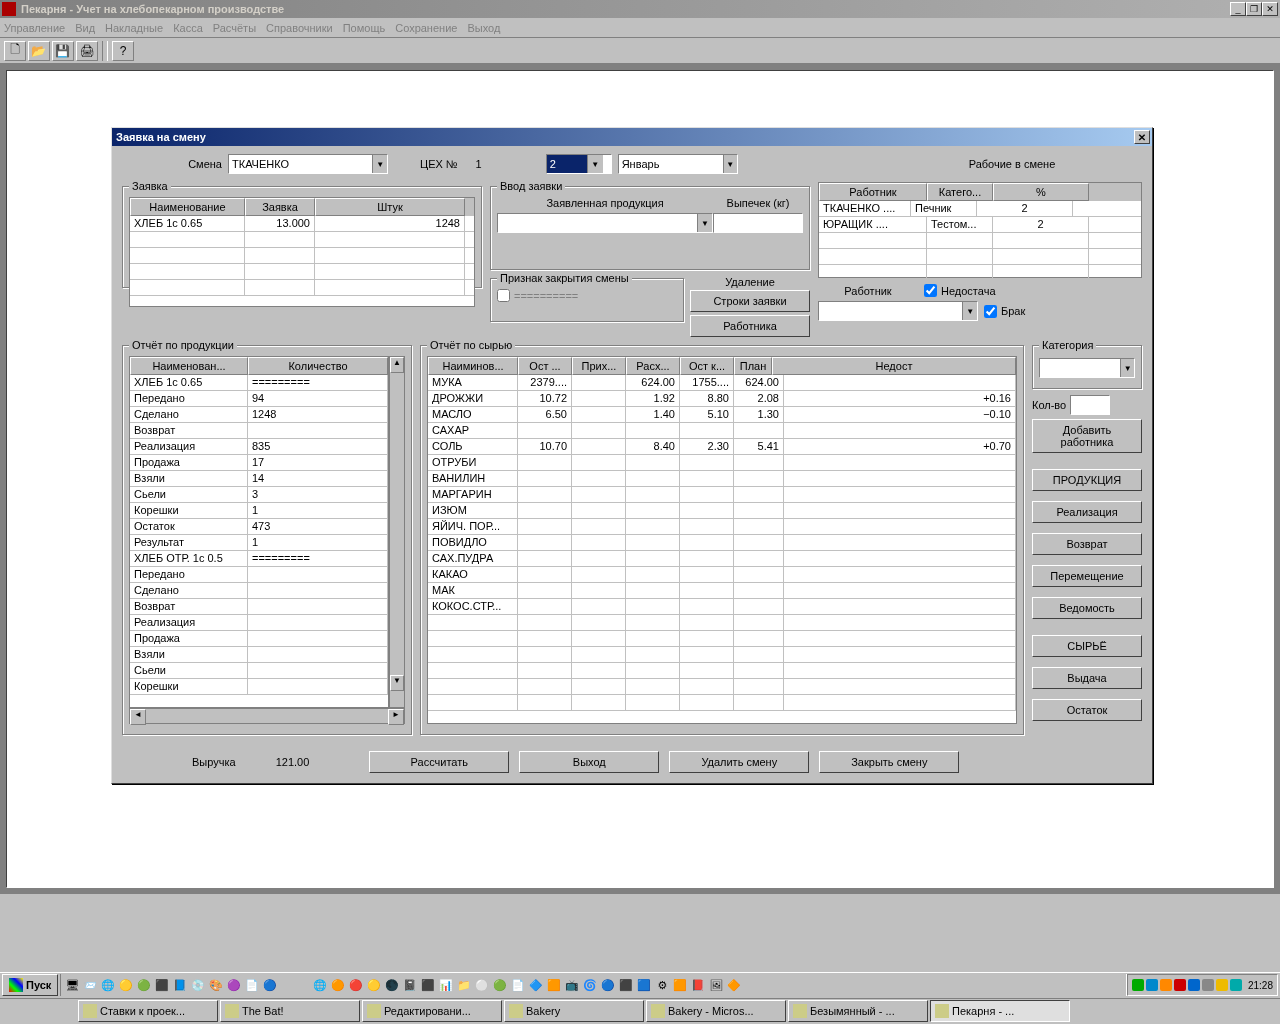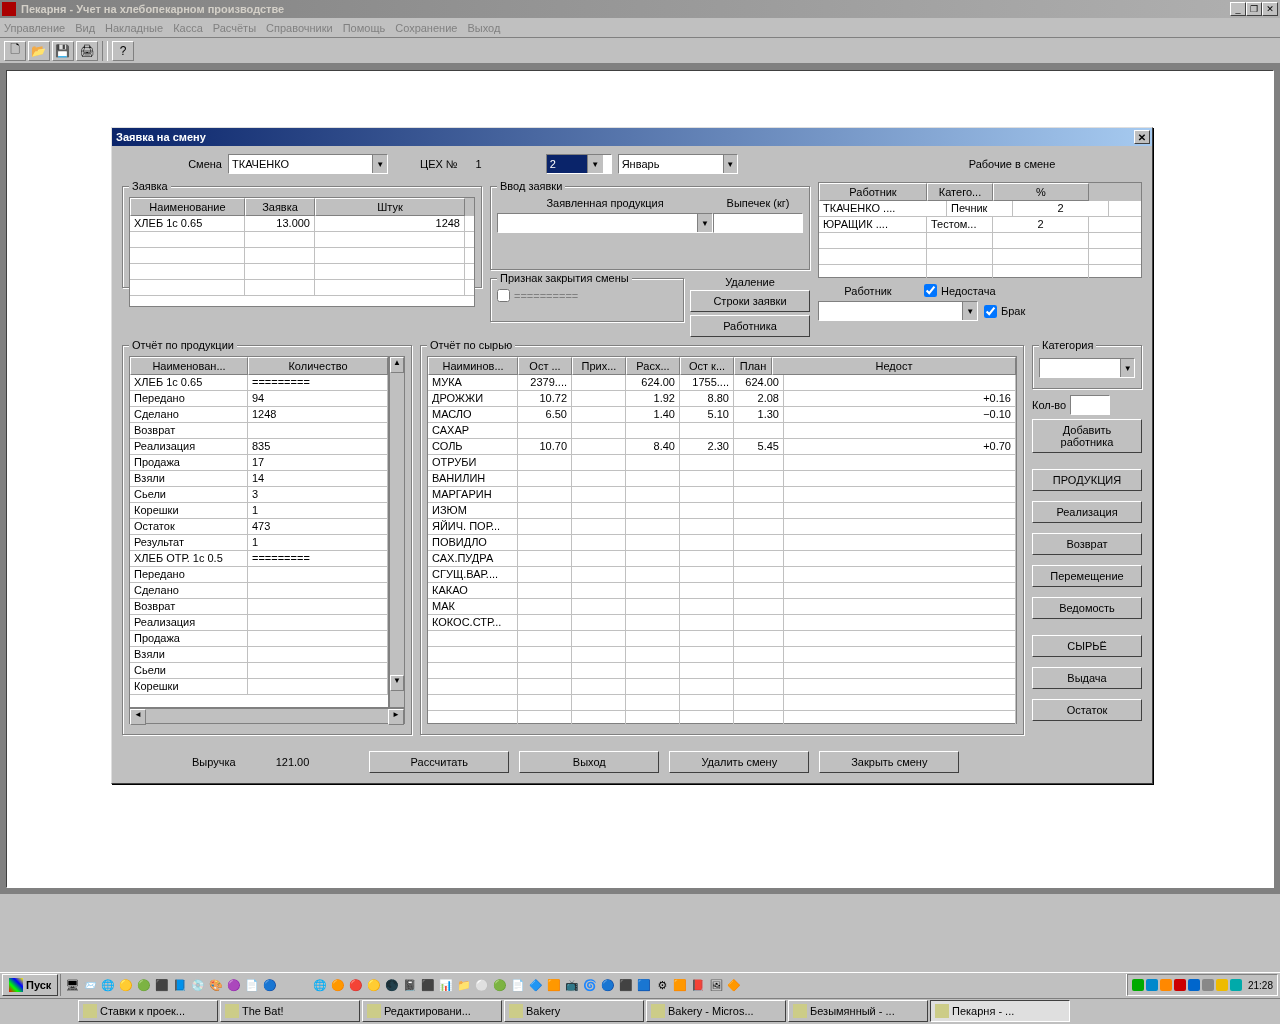--- a/index.html
+++ b/index.html
@@ -192,21 +192,21 @@
 
         <div style="flex:1">
           <div class="data-table" style="height:96px">
             <div class="dt-head">
               <div style="width:108px">Работник</div>
               <div style="width:66px">Катего...</div>
               <div style="width:96px">%</div>
             </div>
             <div class="dt-body" id="workers-body">
                   <div class="dt-row">
-                    <div style="width: 128px;">ТКАЧЕНКО ....</div>
+                    <div style="width: 92px;">ТКАЧЕНКО ....</div>
                     <div style="width: 66px;">Печник</div>
                     <div style="width: 96px; text-align: center;">2</div>
                   </div>
                   <div class="dt-row">
                     <div style="width: 108px;">ЮРАЩИК ....</div>
                     <div style="width: 66px;">Тестом...</div>
                     <div style="width: 96px; text-align: center;">2</div>
                   </div>
                   <div class="dt-row">
                     <div style="width: 108px;"></div>
@@ -399,21 +399,21 @@
                     <div style="width: 54px; text-align: right;"></div>
                     <div style="width: 50px; text-align: right;"></div>
                     <div style="flex: 1 1 0%; text-align: right;"></div>
                   </div>
                   <div class="dt-row">
                     <div style="width: 90px;">СОЛЬ</div>
                     <div style="width: 54px; text-align: right;">10.70</div>
                     <div style="width: 54px; text-align: right;"></div>
                     <div style="width: 54px; text-align: right;">8.40</div>
                     <div style="width: 54px; text-align: right;">2.30</div>
-                    <div style="width: 50px; text-align: right;">5.45</div>
+                    <div style="width: 50px; text-align: right;">5.41</div>
                     <div style="flex: 1 1 0%; text-align: right;">+0.70</div>
                   </div>
                   <div class="dt-row">
                     <div style="width: 90px;">ОТРУБИ</div>
                     <div style="width: 54px; text-align: right;"></div>
                     <div style="width: 54px; text-align: right;"></div>
                     <div style="width: 54px; text-align: right;"></div>
                     <div style="width: 54px; text-align: right;"></div>
                     <div style="width: 50px; text-align: right;"></div>
                     <div style="flex: 1 1 0%; text-align: right;"></div>
@@ -458,29 +458,20 @@
                     <div style="width: 90px;">ПОВИДЛО</div>
                     <div style="width: 54px; text-align: right;"></div>
                     <div style="width: 54px; text-align: right;"></div>
                     <div style="width: 54px; text-align: right;"></div>
                     <div style="width: 54px; text-align: right;"></div>
                     <div style="width: 50px; text-align: right;"></div>
                     <div style="flex: 1 1 0%; text-align: right;"></div>
                   </div>
                   <div class="dt-row">
                     <div style="width: 90px;">САХ.ПУДРА</div>
-                    <div style="width: 54px; text-align: right;"></div>
-                    <div style="width: 54px; text-align: right;"></div>
-                    <div style="width: 54px; text-align: right;"></div>
-                    <div style="width: 54px; text-align: right;"></div>
-                    <div style="width: 50px; text-align: right;"></div>
-                    <div style="flex: 1 1 0%; text-align: right;"></div>
-                  </div>
-                  <div class="dt-row">
-                    <div style="width: 90px;">СГУЩ.ВАР....</div>
                     <div style="width: 54px; text-align: right;"></div>
                     <div style="width: 54px; text-align: right;"></div>
                     <div style="width: 54px; text-align: right;"></div>
                     <div style="width: 54px; text-align: right;"></div>
                     <div style="width: 50px; text-align: right;"></div>
                     <div style="flex: 1 1 0%; text-align: right;"></div>
                   </div>
                   <div class="dt-row">
                     <div style="width: 90px;">КАКАО</div>
                     <div style="width: 54px; text-align: right;"></div>

